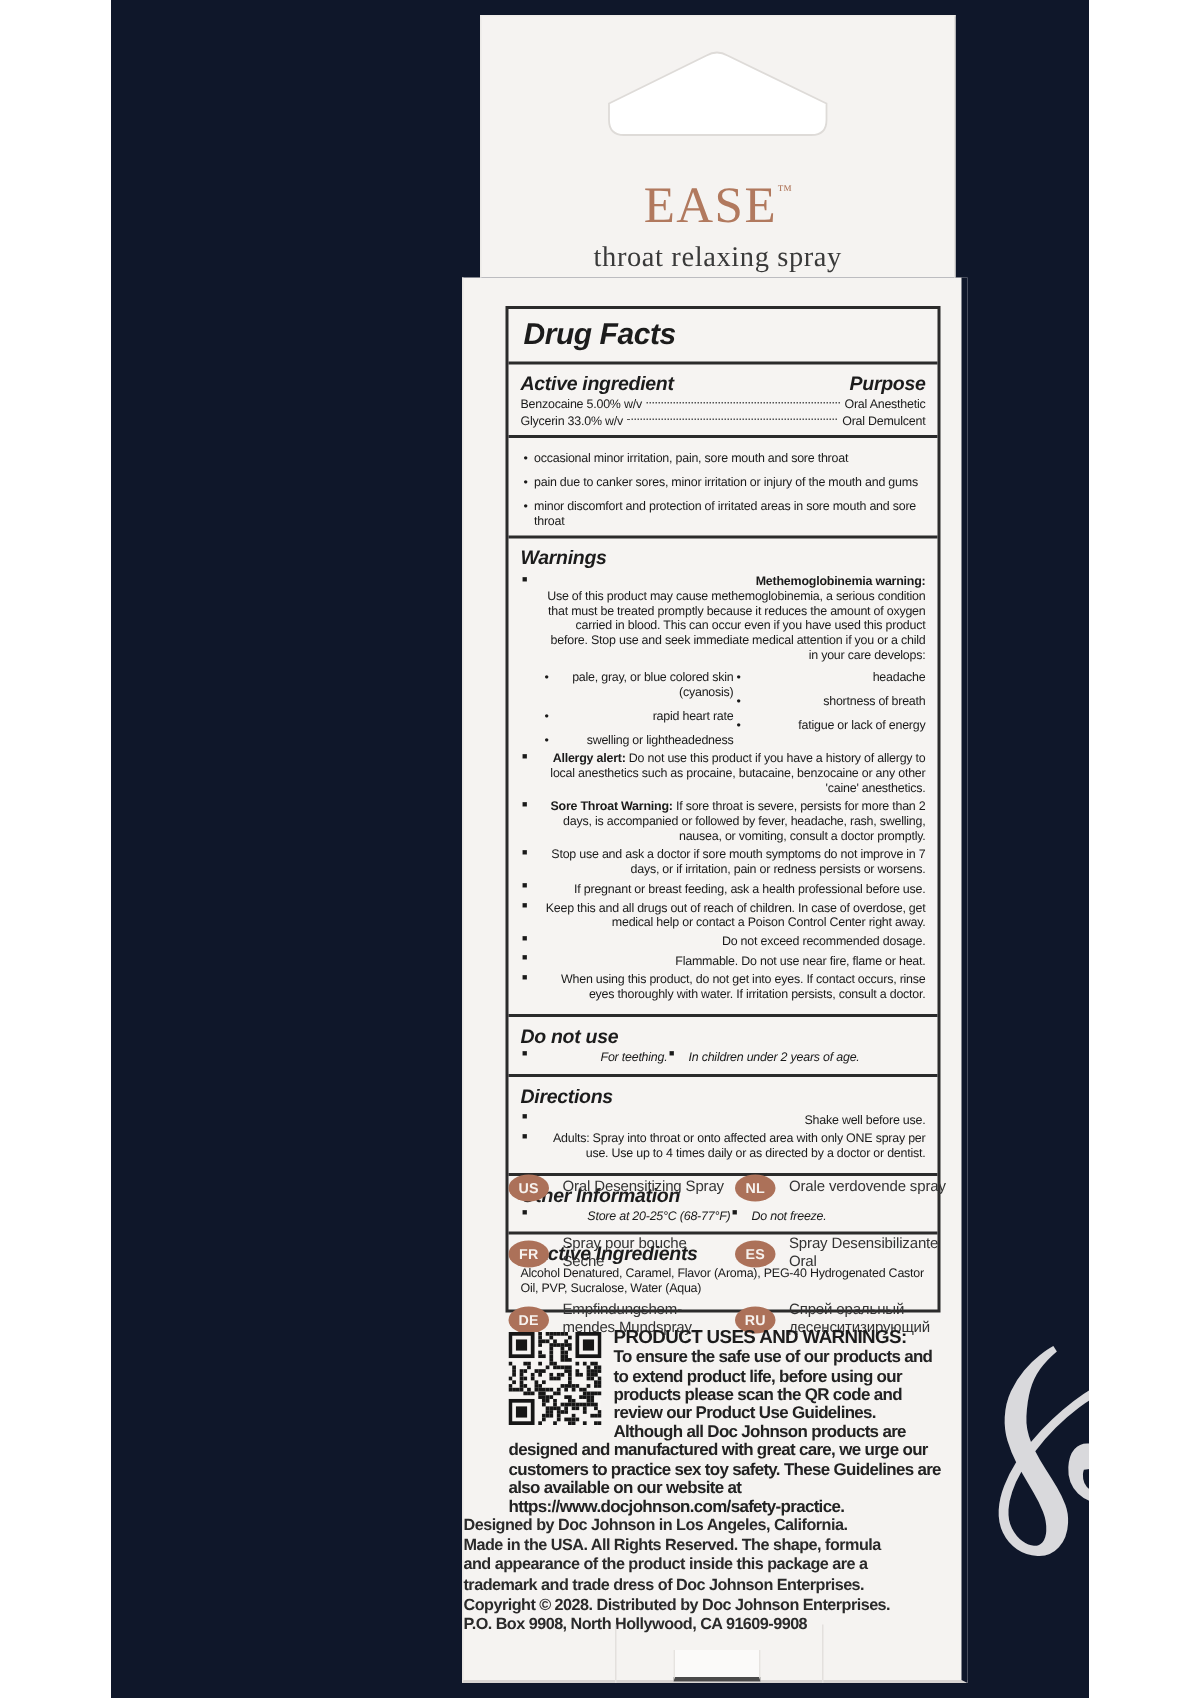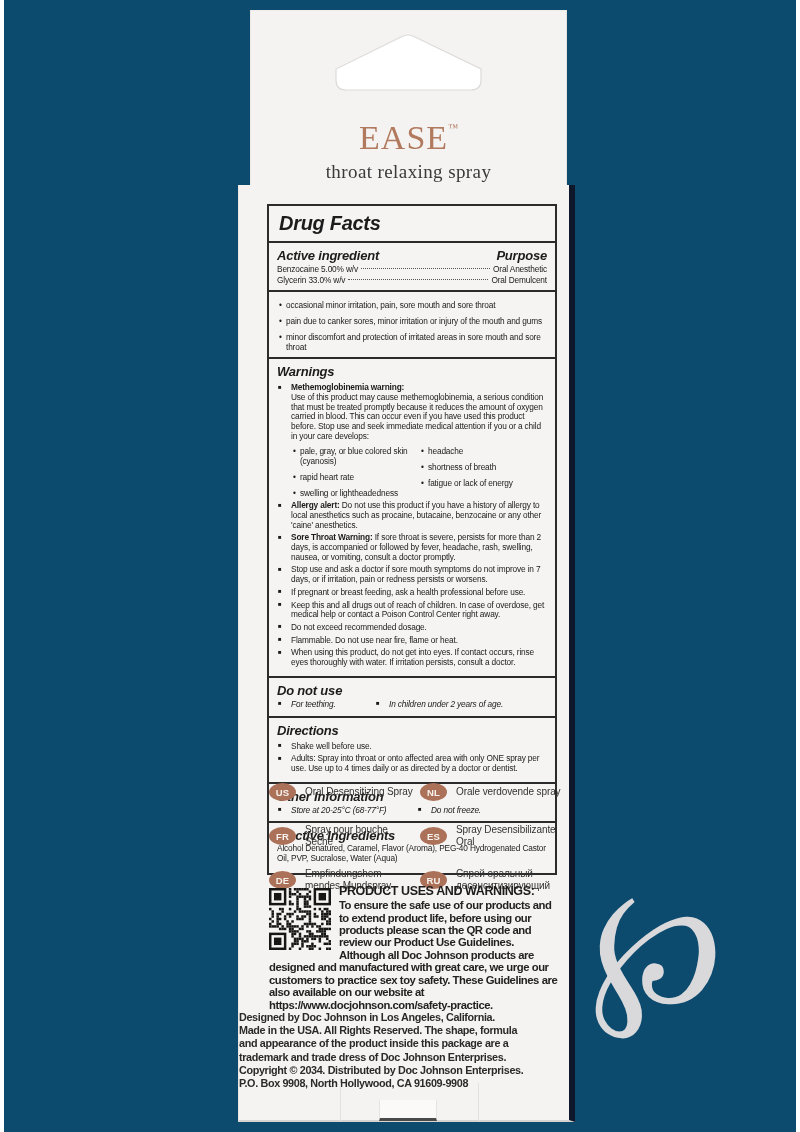--- a/index.html
+++ b/index.html
@@ -1,31 +1,31 @@
 <!DOCTYPE html>
 <html><head>
 <meta charset="utf-8">
 <style>
   * { margin:0; padding:0; box-sizing:border-box; }
   html,body { background:#ffffff; }
   .page {
-    position:relative; width:792px; height:1132px; margin:0 auto;
-    background:#0c4a6e; overflow:hidden;
+    position:relative; width:652px; height:1132px; margin:0 auto;
+    background:#0f172a; overflow:hidden;
     font-family:"Liberation Sans", sans-serif; color:#1c1c1c;
   }
   
   .flap {
     position:absolute; left:246px; top:10px; width:317px; height:175px;
     background:#f5f3f1;
     border-left:1px solid #eceae7; border-right:1px solid #e4e1de; border-top:1px solid #efedea;
   }
   .face {
     position:absolute; left:234px; top:185px; width:337px; height:937px;
     background:#f5f3f1;
-    border-left:1px solid #eae7e4; border-right:6px solid #0f172a; border-bottom:2px solid #d7d4d1;
+    border-left:1px solid #eae7e4; border-right:4px solid #0f172a; border-bottom:2px solid #d7d4d1;
   }
   .hang-hole { position:absolute; left:84px; top:22px; }
   
   .brand { position:absolute; left:0; right:0; top:108px; text-align:center; }
   .brand-name {
     font-family:"Liberation Serif", serif; font-size:34px; letter-spacing:1px;
     color:#b1795e; font-weight:400;
   }
   .brand-tm { font-family:"Liberation Serif", serif; font-size:10px; color:#b1795e; vertical-align:18px; letter-spacing:0; }
   .brand-tagline {
@@ -40,21 +40,21 @@
   .df-rule { border-top:2px solid #2b2b2b; margin:2px -8px; }
   .df-h { font-size:13px; font-weight:700; font-style:italic; letter-spacing:-0.2px; padding:2px 0 1px 0; }
   .df-t { font-size:8.3px; line-height:1.17; letter-spacing:-0.15px; color:#1a1a1a; }
   .sec { padding:1px 0 3px 0; }
   .ing-head { display:flex; justify-content:space-between; }
   .ing-row { display:flex; align-items:center; margin-top:1px; }
   .lead { flex:1; border-bottom:1.3px dotted #555; margin:0 3px 2px 3px; min-width:20px; }
   .uses-line { display:flex; align-items:baseline; gap:6px; }
   .dot-item { position:relative; padding-left:9px; margin-top:6px; }
   .dot-item::before { content:"•"; position:absolute; left:2px; top:0; }
-  .sq-item { position:relative; padding-left:14px; margin:3px 0; }
+  .sq-item { position:relative; padding-left:14px; margin:3px 0;text-align:right; }
   .sq-item::before { content:"■"; position:absolute; left:1px; top:0.5px; font-size:6px; }
   .sq-item b { letter-spacing:-0.15px; }
   .two-col { display:flex; }
   .two-col > div { flex:1; }
   .inline-items { display:flex; gap:0;font-style:italic; }
   .inline-items .sq-item { margin:1px 0; }
   .inline-items .sq-item:first-child { width:98px; flex:none; }
   
   .langs {
     position:absolute; left:30px; top:591px; width:296px;
@@ -449,21 +449,21 @@
           </svg></div>
       <div class="pw-h">PRODUCT USES AND WARNINGS:</div>
       <div class="pw-b">To ensure the safe use of our products and to extend product life, before using our products please scan the QR code and review our Product Use Guidelines. Although all Doc Johnson products are designed and manufactured with great care, we urge our customers to practice sex toy safety. These Guidelines are also available on our website at https://www.docjohnson.com/safety-practice.</div>
     </div>
 
     <div class="footer">
       <div>Designed by Doc Johnson in Los Angeles, California.</div>
       <div>Made in the USA. All Rights Reserved. The shape, formula</div>
       <div>and appearance of the product inside this package are a</div>
       <div>trademark and trade dress of Doc Johnson Enterprises.</div>
-      <div>Copyright © 2034. Distributed by Doc Johnson Enterprises.</div>
+      <div>Copyright © 2028. Distributed by Doc Johnson Enterprises.</div>
       <div>P.O. Box 9908, North Hollywood, CA 91609-9908</div>
     </div>
 
     <div class="fold f1"></div>
     <div class="fold f2"></div>
     <div class="tuck-tab"></div>
   </div>
 
   <div class="watermark">℘</div>
 </div>

